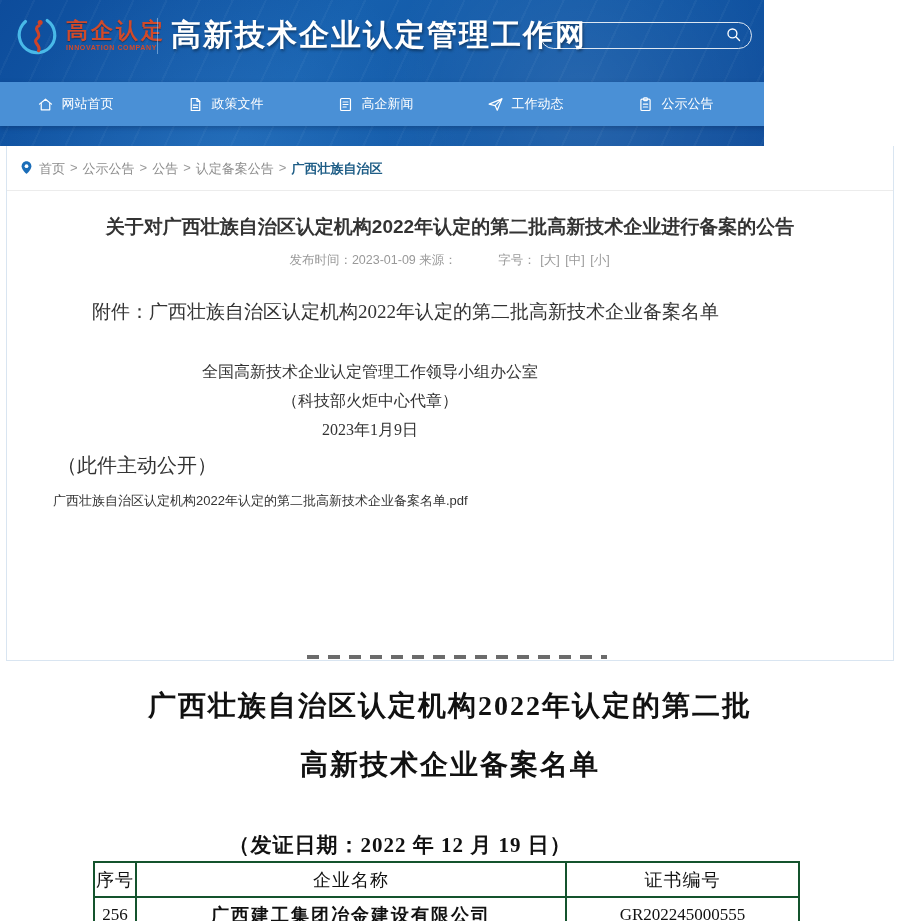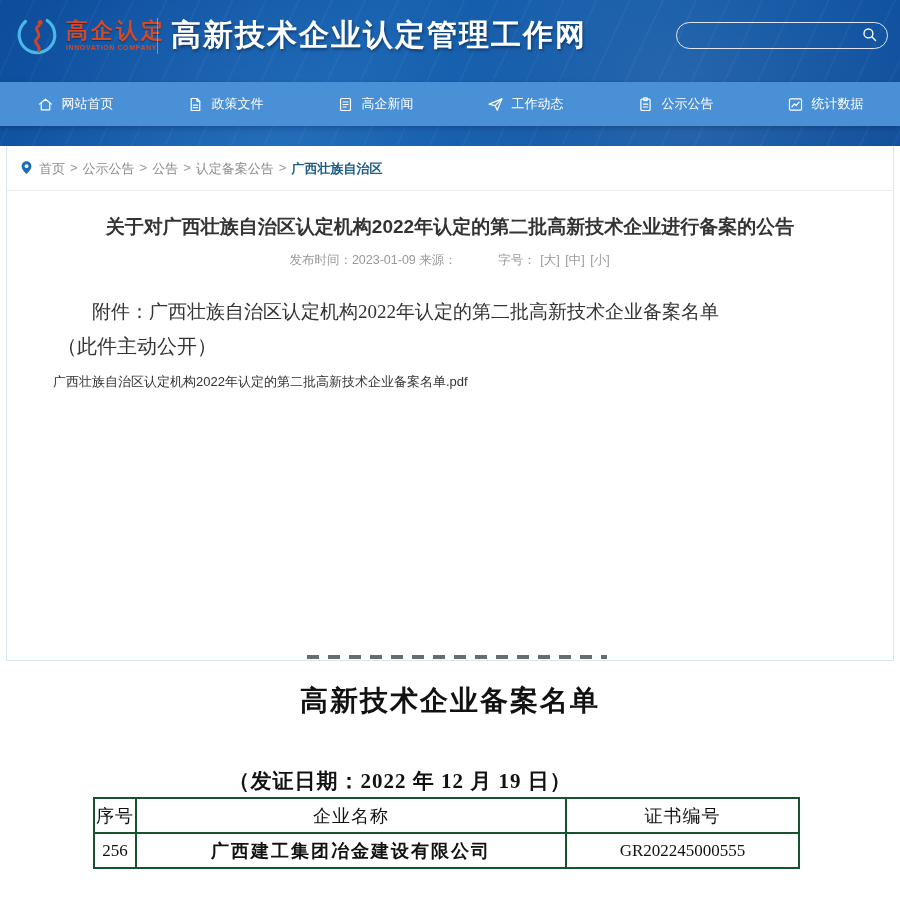--- a/index.html
+++ b/index.html
@@ -1,20 +1,20 @@
 <!DOCTYPE html>
 <html><head>
 <meta charset="utf-8">
 <style>
   html,body{margin:0;padding:0;background:#fff;}
   body{width:900px;height:921px;overflow:hidden;font-family:"Liberation Sans",sans-serif;}
   .page{position:relative;width:900px;height:921px;background:#fff;overflow:hidden;}
 
   
-  .top-banner{position:absolute;top:0;left:0;width:900px;height:146px;
+  .top-banner{position:absolute;top:0;left:0;width:764px;height:146px;
     background:linear-gradient(130deg,#0d4c9b 0%,#1660ae 40%,#0f55a4 75%,#124f9c 100%);overflow:hidden;}
   .banner-texture{position:absolute;inset:0;pointer-events:none;
     background:
       radial-gradient(circle at 76% 70%, rgba(255,255,255,0.10) 0, rgba(255,255,255,0.05) 16%, transparent 34%),
       radial-gradient(circle at 30% 130%, rgba(120,190,255,0.16) 0, transparent 42%),
       repeating-linear-gradient(115deg, rgba(255,255,255,0.035) 0 2px, transparent 2px 30px);}
   .logo-wrap{position:absolute;top:12px;left:14px;display:flex;align-items:center;gap:6px;cursor:pointer;}
   .logo-mark svg{display:block;}
   .logo-cn{color:#d14a2a;font-size:22px;font-weight:bold;letter-spacing:3px;line-height:24px;
     text-shadow:0 1px 1px rgba(0,0,0,0.35);}
@@ -204,29 +204,35 @@
         <span class="meta-src">来源：</span>
         <span>字号：</span>
         <span class="meta-size-btn">[大]</span>
         <span class="meta-size-btn">[中]</span>
         <span class="meta-size-btn">[小]</span>
       </div>
 
 
       <div class="attachment-line">附件：广西壮族自治区认定机构2022年认定的第二批高新技术企业备案名单</div>
 
+      <div class="signature-block">
+        <div>全国高新技术企业认定管理工作领导小组办公室</div>
+        <div>（科技部火炬中心代章）</div>
+        <div>2023年1月9日</div>
+      </div>
 
       <div class="disclosure">（此件主动公开）</div>
       <div class="pdf-link">广西壮族自治区认定机构2022年认定的第二批高新技术企业备案名单.pdf</div>
     </div>
 
     <div class="clipped-artifact"></div>
   </div>
 
   <div class="pdf-preview">
+    <div class="doc-title">广西壮族自治区认定机构2022年认定的第二批</div>
     <div class="doc-title2">高新技术企业备案名单</div>
     <div class="doc-date">（发证日期：2022 年 12 月 19 日）</div>
 
     <table class="doc-table">
       <colgroup>
           <col class="col-no">
           <col class="col-company">
           <col class="col-cert">
         </colgroup>
       <thead>

